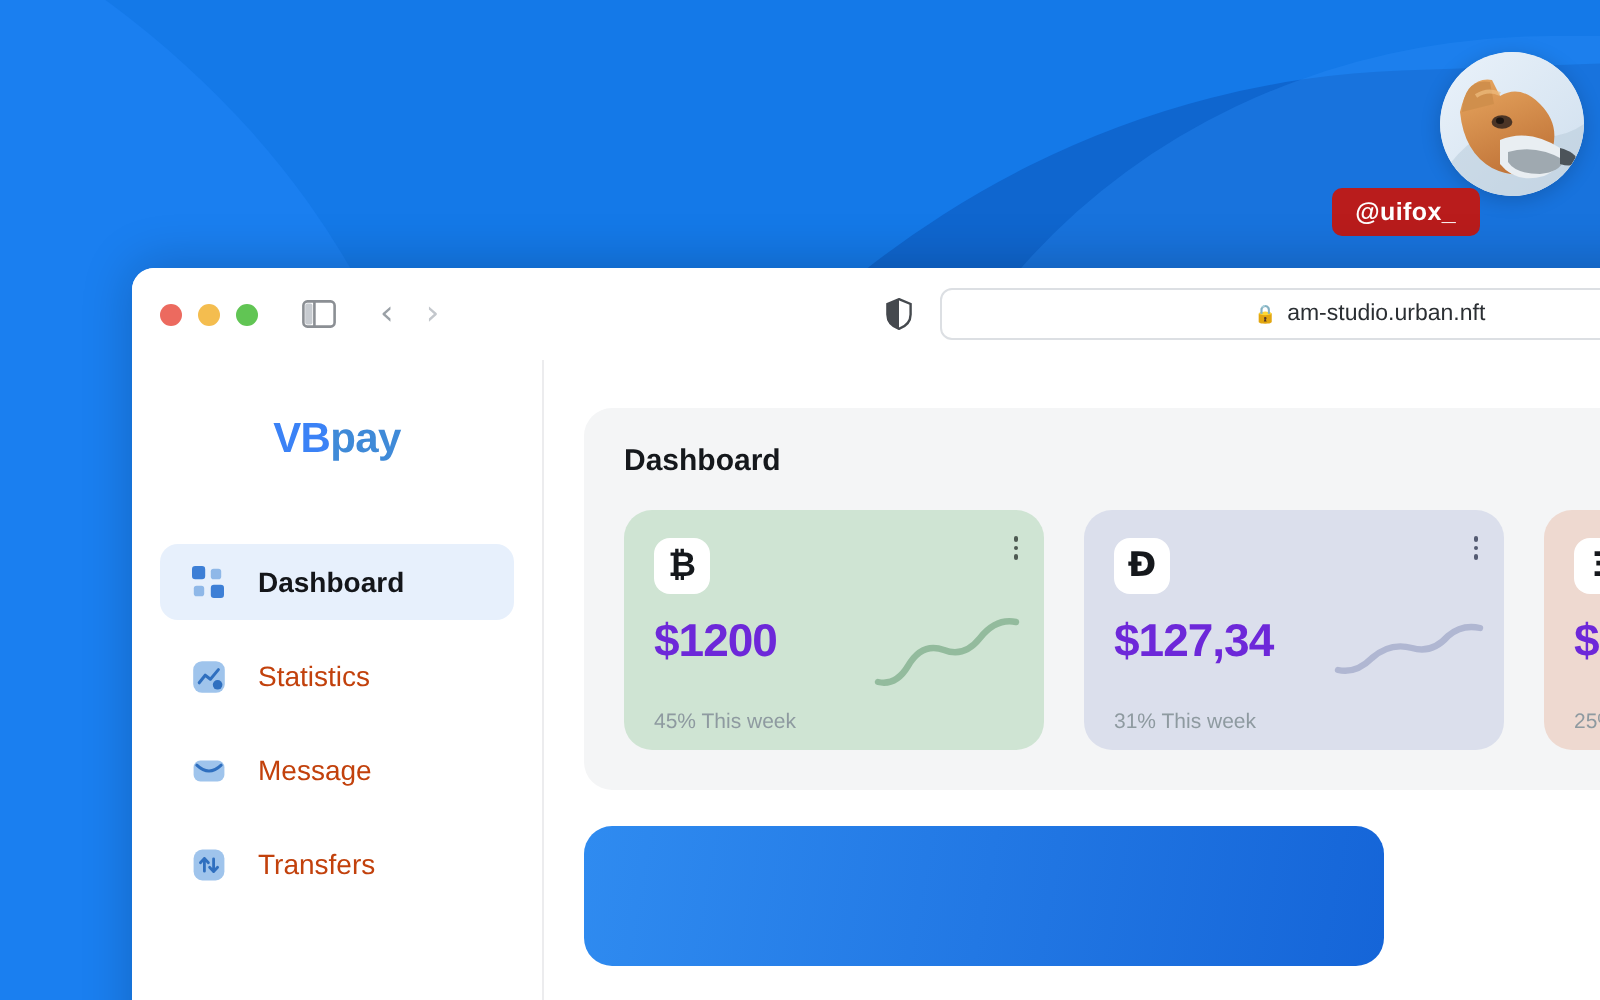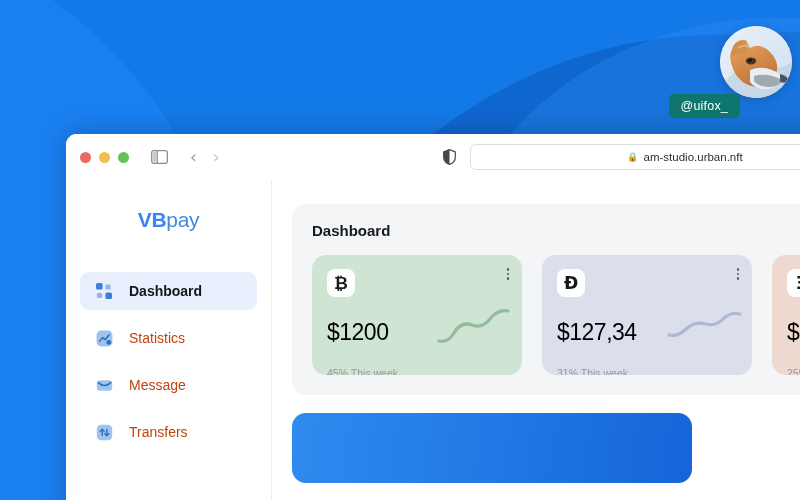--- a/index.html
+++ b/index.html
@@ -54,22 +54,22 @@
   #avatar-wrap { position:absolute; right:8px; top:26px; }
   .avatar {
     width:72px; height:72px; border-radius:50%;
     overflow:hidden; position:relative;
     box-shadow:0 2px 10px rgba(0,0,0,.18);
     background:#dfe9f2;
   }
   .avatar svg { display:block; width:100%; height:100%; }
   .handle {
     position:absolute; right:52px; top:68px;
-    background:#0f766e; color:#fff;
-    font-size:12.5px; font-weight:400;
+    background:#b91c1c; color:#fff;
+    font-size:12.5px; font-weight:700;
     padding:5px 12px; border-radius:5px;
     letter-spacing:.2px;
     white-space:nowrap;
   }
 
   
   #browser {
     position:absolute;
     left:66px; top:134px;
     width:900px; height:420px;
@@ -110,21 +110,21 @@
     width:206px; flex:0 0 206px;
     border-right:1px solid #ececee;
     padding-top:28px;
     background:#fff;
   }
   .logo {
     text-align:center; font-size:21px; letter-spacing:-.3px;
     margin-bottom:40px;
   }
   .logo .vb { font-weight:700; color:#3b82f6; }
-  .logo .pay { font-weight:400; color:#3f8ad8; }
+  .logo .pay { font-weight:700; color:#3f8ad8; }
   .navlist { padding:0 14px; }
   .navitem {
     display:flex; align-items:center; gap:16px;
     height:38px; padding:0 16px;
     border-radius:9px;
     margin-bottom:9px;
     font-size:14px; color:#c2410c;
     cursor:pointer;
   }
   .navitem.active { background:#e7f0fc; color:#14161a; font-weight:700; }
@@ -153,22 +153,22 @@
   .card.c-peach { background:#eed9d0; }
   .coin {
     width:28px; height:28px; border-radius:8px;
     background:#fff;
     display:flex; align-items:center; justify-content:center;
     font-size:17px; font-weight:700; color:#15181c;
     font-family:"DejaVu Sans", sans-serif;
     line-height:1;
   }
   .card-amount {
-    font-size:23px; font-weight:400; color:#000000;
-    margin-top:22px; letter-spacing:-.5px;
+    font-size:23px; font-weight:700; color:#6d28d9;
+    margin-top:10px; letter-spacing:-.5px;
   }
   .card-sub { font-size:10.5px; color:#8e9aa0; margin-top:21px; }
   .kebab {
     position:absolute; right:13px; top:13px;
     display:flex; flex-direction:column; gap:2px; align-items:center;
     cursor:pointer;
   }
   .kebab i { width:2.5px; height:2.5px; border-radius:50%; background:#4e5a52; display:block; }
   .card.c-lav .kebab i { background:#545b72; }
   .spark { position:absolute; right:8px; bottom:28px; }

